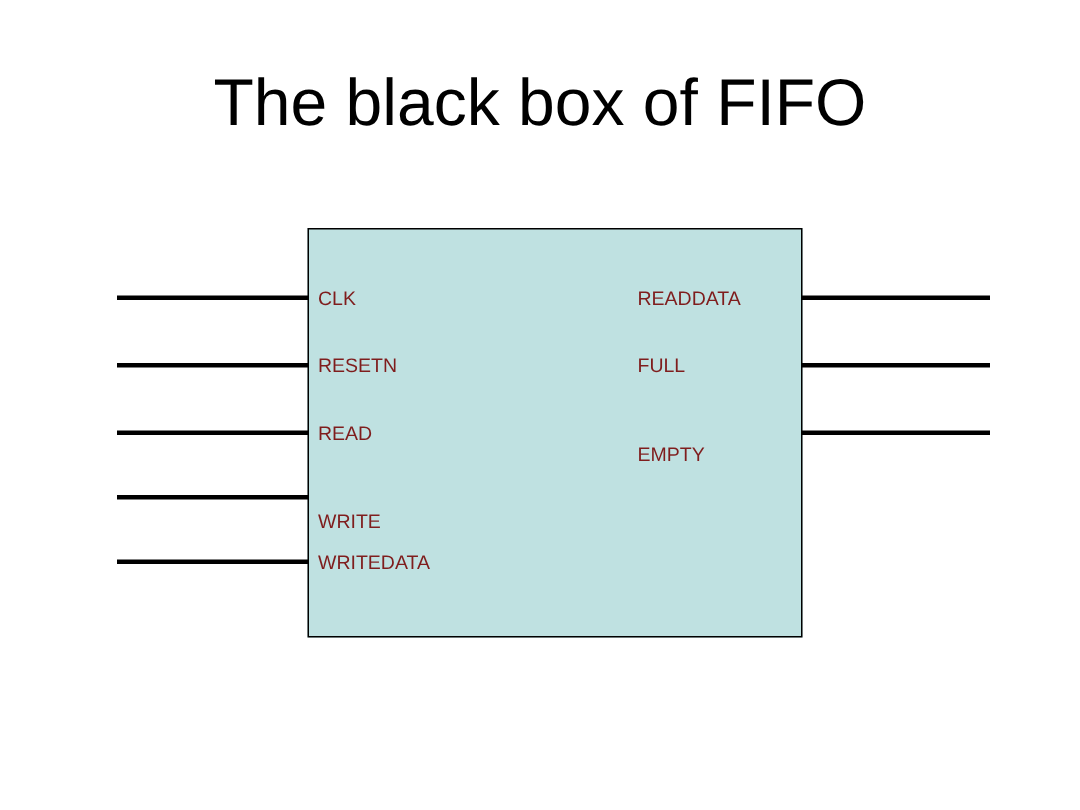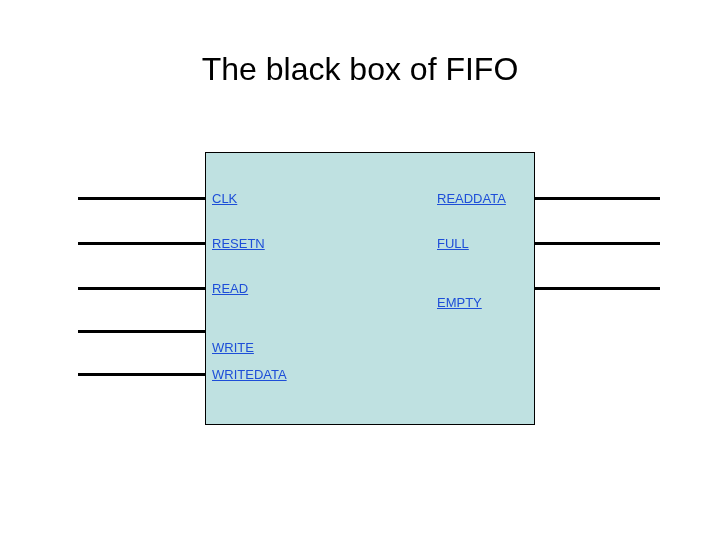--- a/index.html
+++ b/index.html
@@ -16,51 +16,49 @@
     height: 540px;
     background: #ffffff;
     overflow: hidden;
   }
   #title {
     position: absolute;
     left: 0;
     top: 48px;
     width: 720px;
     text-align: center;
-    font-size: 32px;
+    font-size: 44px;
     line-height: 42px;
     color: #000000;
     font-weight: normal;
     letter-spacing: 0px;
     white-space: nowrap;
   }
   #fifo-box {
     position: absolute;
     left: 205px;
     top: 152px;
     width: 330px;
     height: 273px;
     background: #bfe1e1;
     border: 1px solid #000000;
     box-sizing: border-box;
   }
   .sig-label {
     position: absolute;
     font-size: 13px;
     line-height: 15px;
-    color: #1d4ed8;
+    color: #7f1d1d;
     white-space: nowrap;
-    text-decoration: underline;
   }
   .sig-label.left-label {
     left: 212px;
   }
   .sig-label.right-label {
     left: 425px;
-    margin-left: 12px;
   }
   .wire {
     position: absolute;
     height: 3px;
     background: #000000;
   }
   .wire.left-wire {
     left: 78px;
     width: 128px;
   }

